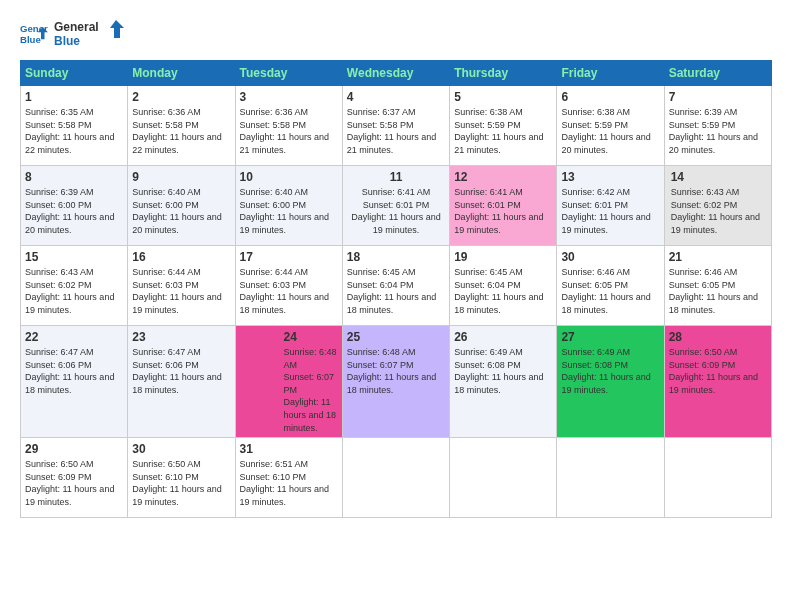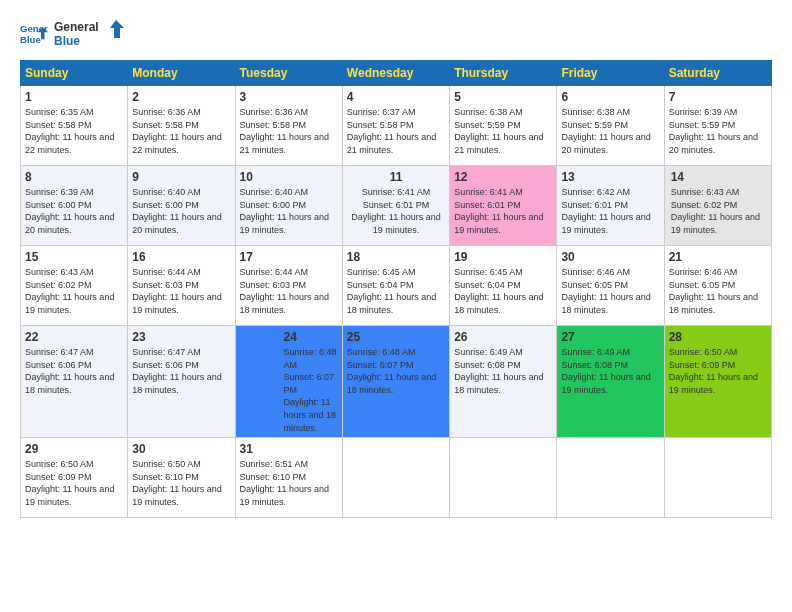--- a/index.html
+++ b/index.html
@@ -45,21 +45,21 @@
       color: #555;
       margin-top: 2px;
     }
     .calendar {
       width: 100%;
       border-collapse: collapse;
       table-layout: fixed;
     }
     .calendar th {
       background: #1a6cb5;
-      color: #fde047;
+      color: #86efac;
       font-size: 12px;
       font-weight: bold;
       padding: 5px 4px;
       text-align: left;
       border: 1px solid #1a6cb5;
     }
     .calendar td {
       border: 1px solid #ccc;
       vertical-align: top;
       padding: 4px 4px 3px 4px;
@@ -148,25 +148,25 @@
           <td><span class="day-num">16</span><span class="cell-text">Sunrise: 6:44 AM<br>Sunset: 6:03 PM<br>Daylight: 11 hours and 19 minutes.</span></td>
           <td><span class="day-num">17</span><span class="cell-text">Sunrise: 6:44 AM<br>Sunset: 6:03 PM<br>Daylight: 11 hours and 18 minutes.</span></td>
           <td><span class="day-num">18</span><span class="cell-text">Sunrise: 6:45 AM<br>Sunset: 6:04 PM<br>Daylight: 11 hours and 18 minutes.</span></td>
           <td><span class="day-num">19</span><span class="cell-text">Sunrise: 6:45 AM<br>Sunset: 6:04 PM<br>Daylight: 11 hours and 18 minutes.</span></td>
           <td><span class="day-num">30</span><span class="cell-text">Sunrise: 6:46 AM<br>Sunset: 6:05 PM<br>Daylight: 11 hours and 18 minutes.</span></td>
           <td><span class="day-num">21</span><span class="cell-text">Sunrise: 6:46 AM<br>Sunset: 6:05 PM<br>Daylight: 11 hours and 18 minutes.</span></td>
         </tr>
         <tr>
           <td style="background: rgb(240, 244, 250);"><span class="day-num">22</span><span class="cell-text">Sunrise: 6:47 AM<br>Sunset: 6:06 PM<br>Daylight: 11 hours and 18 minutes.</span></td>
           <td style="background: rgb(240, 244, 250); margin-left: 24px;"><span class="day-num">23</span><span class="cell-text">Sunrise: 6:47 AM<br>Sunset: 6:06 PM<br>Daylight: 11 hours and 18 minutes.</span></td>
-          <td style="background: #3b82f6; padding-left: 48px;"><span class="day-num">24</span><span class="cell-text">Sunrise: 6:48 AM<br>Sunset: 6:07 PM<br>Daylight: 11 hours and 18 minutes.</span></td>
-          <td style="background: #3b82f6; margin-left: 16px;"><span class="day-num">25</span><span class="cell-text">Sunrise: 6:48 AM<br>Sunset: 6:07 PM<br>Daylight: 11 hours and 18 minutes.</span></td>
+          <td style="background: #ec4899; padding-left: 48px;"><span class="day-num">24</span><span class="cell-text">Sunrise: 6:48 AM<br>Sunset: 6:07 PM<br>Daylight: 11 hours and 18 minutes.</span></td>
+          <td style="background: #c4b5fd; margin-left: 16px;"><span class="day-num">25</span><span class="cell-text">Sunrise: 6:48 AM<br>Sunset: 6:07 PM<br>Daylight: 11 hours and 18 minutes.</span></td>
           <td style="background: rgb(240, 244, 250);"><span class="day-num">26</span><span class="cell-text">Sunrise: 6:49 AM<br>Sunset: 6:08 PM<br>Daylight: 11 hours and 18 minutes.</span></td>
           <td style="background: #22c55e;"><span class="day-num">27</span><span class="cell-text">Sunrise: 6:49 AM<br>Sunset: 6:08 PM<br>Daylight: 11 hours and 19 minutes.</span></td>
-          <td style="background: #84cc16;"><span class="day-num">28</span><span class="cell-text">Sunrise: 6:50 AM<br>Sunset: 6:09 PM<br>Daylight: 11 hours and 19 minutes.</span></td>
+          <td style="background: #ec4899;"><span class="day-num">28</span><span class="cell-text">Sunrise: 6:50 AM<br>Sunset: 6:09 PM<br>Daylight: 11 hours and 19 minutes.</span></td>
         </tr>
         <tr>
           <td><span class="day-num">29</span><span class="cell-text">Sunrise: 6:50 AM<br>Sunset: 6:09 PM<br>Daylight: 11 hours and 19 minutes.</span></td>
           <td><span class="day-num">30</span><span class="cell-text">Sunrise: 6:50 AM<br>Sunset: 6:10 PM<br>Daylight: 11 hours and 19 minutes.</span></td>
           <td><span class="day-num">31</span><span class="cell-text">Sunrise: 6:51 AM<br>Sunset: 6:10 PM<br>Daylight: 11 hours and 19 minutes.</span></td>
           <td class="empty-cell"></td>
           <td class="empty-cell"></td>
           <td class="empty-cell"></td>
           <td class="empty-cell"></td>
         </tr>

